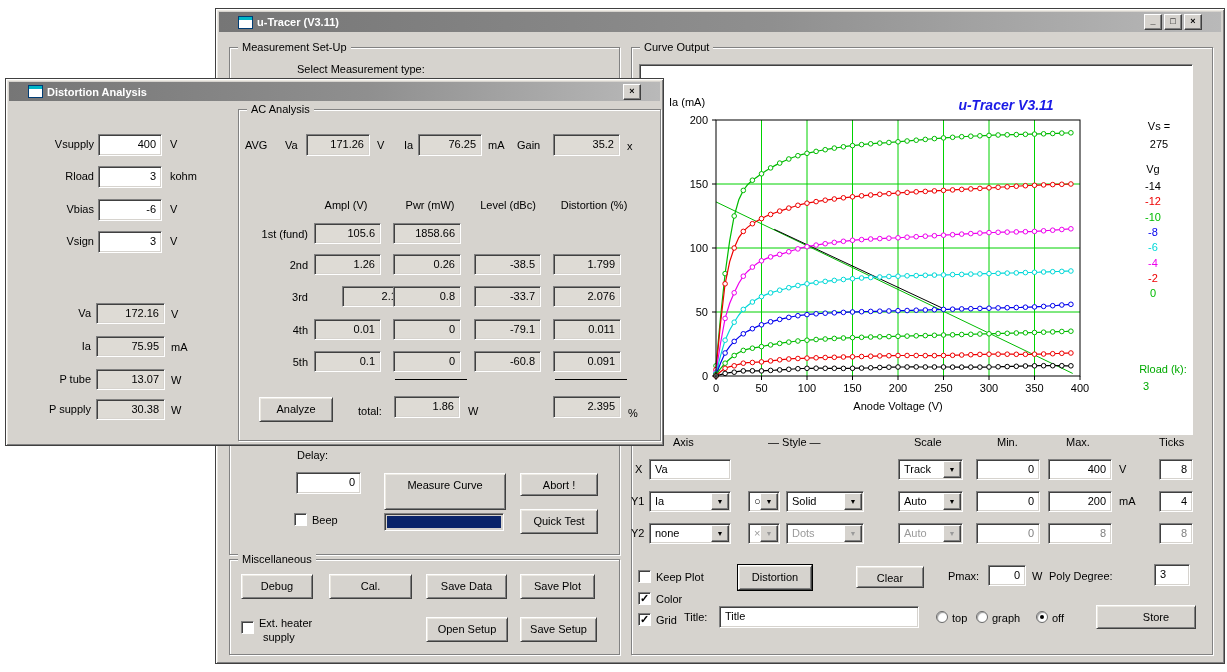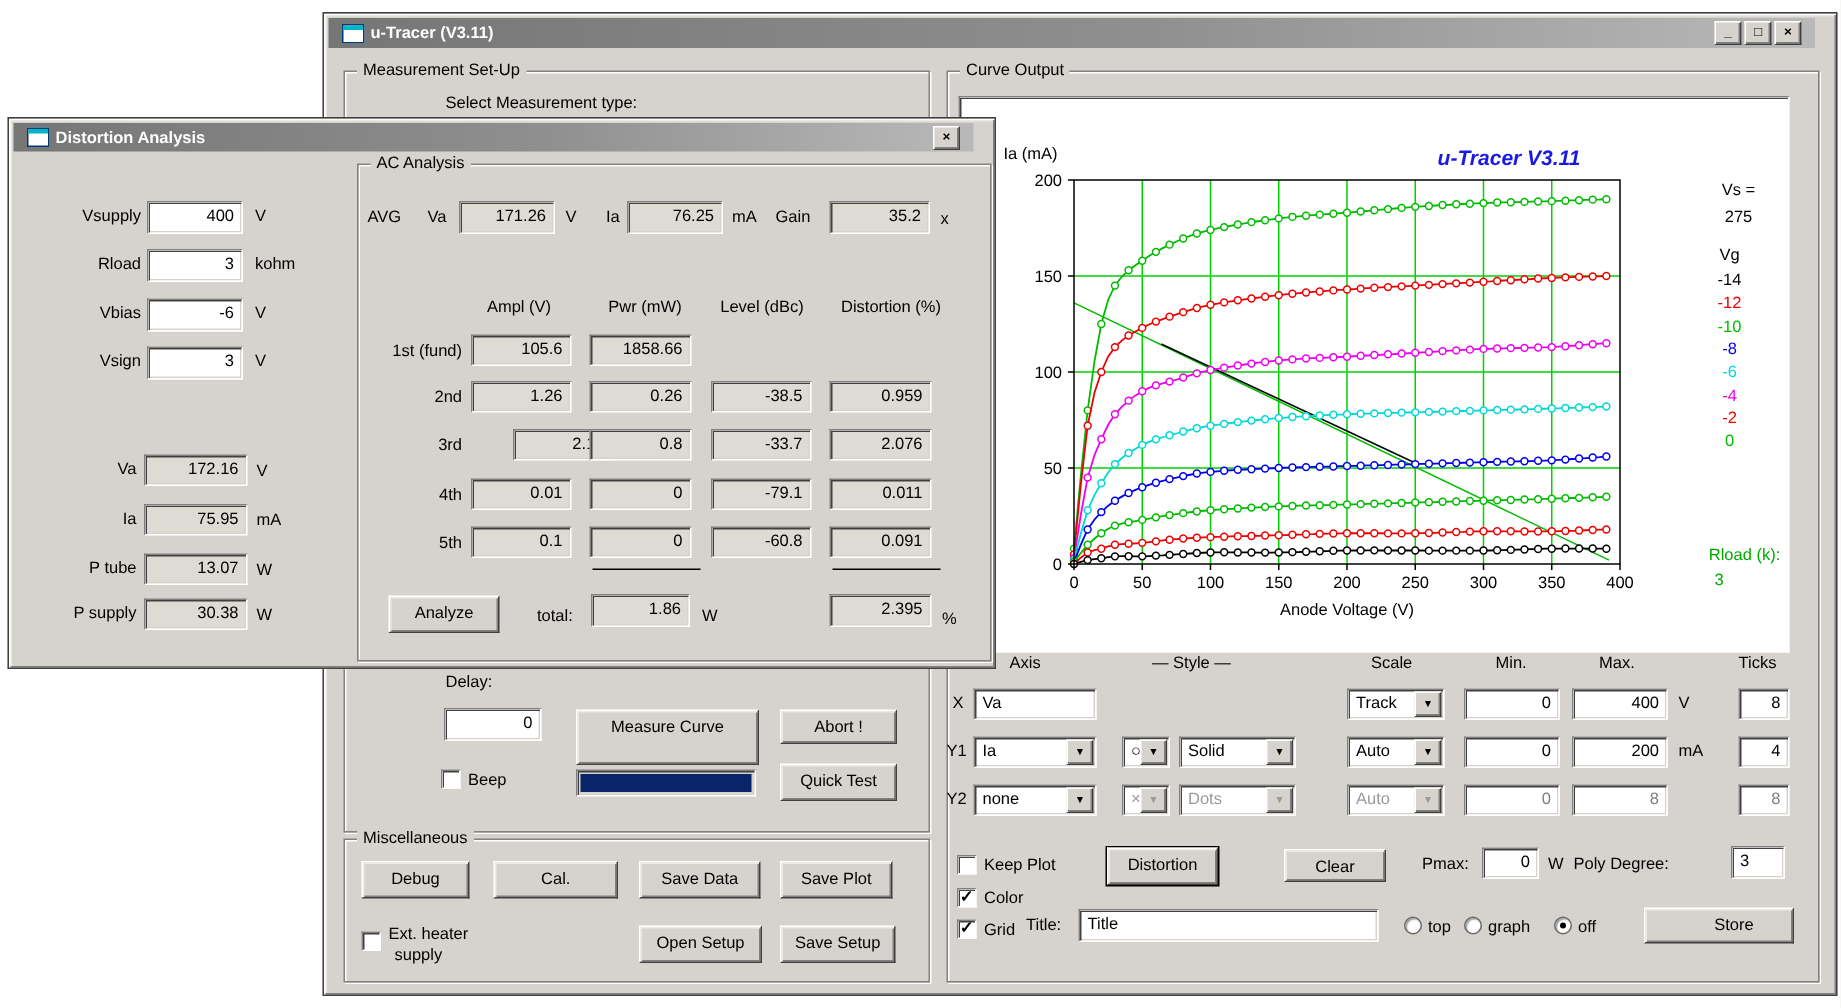--- a/index.html
+++ b/index.html
@@ -1,22 +1,22 @@
 <!DOCTYPE html>
 <html><head>
 <meta charset="utf-8">
 <style>
   html,body{margin:0;padding:0;background:#fff;}
   #screen{position:relative;width:1227px;height:672px;background:#ffffff;overflow:hidden;
           font-family:"Liberation Sans",sans-serif;font-size:11px;color:#000;}
   .window{position:absolute;background:#d6d3ce;border:1px solid #404040;
           box-shadow:inset 1px 1px 0 #ffffff, inset -1px -1px 0 #808080, inset 2px 2px 0 #ece9e2;}
-  .titlebar{position:absolute;left:3px;top:3px;right:14px;height:20px;
+  .titlebar{position:absolute;left:3px;top:3px;right:3px;height:20px;
             background:linear-gradient(90deg,#767676 0%,#8f8f8f 55%,#b9b9b9 100%);
-            display:flex;align-items:center;padding:0 9px;gap:4px;color:#fff;font-weight:bold;}
+            display:flex;align-items:center;padding:0 19px;gap:4px;color:#fff;font-weight:bold;}
   .form-icon{width:13px;height:11px;background:#fff;border:1px solid #003c74;position:relative;flex:0 0 auto;}
   .form-icon::before{content:"";position:absolute;left:0;top:0;right:0;height:3px;background:#00b6c8;}
   .win-btn{width:16px;height:14px;background:#d6d3ce;color:#000;font-weight:bold;font-size:9px;
            line-height:12px;text-align:center;border:1px solid;border-color:#fff #404040 #404040 #fff;
            box-shadow:inset -1px -1px 0 #808080;}
   .btn-row{margin-left:auto;display:flex;gap:2px;}
   .grp{position:absolute;border:1px solid #828282;box-shadow:inset 1px 1px 0 #ffffff,1px 1px 0 #ffffff;}
   .grp-title{position:absolute;top:-7px;left:8px;background:#d6d3ce;padding:0 4px;white-space:nowrap;}
   .lbl{position:absolute;white-space:nowrap;}
   .lbl.r{text-align:right;}
@@ -603,21 +603,21 @@
     <span class="lbl" style="left:462px;top:120px;width:80px;text-align:center;">Level (dBc)</span>
     <span class="lbl" style="left:543px;top:120px;width:90px;text-align:center;">Distortion (%)</span>
 
     <span class="lbl r" style="left:230px;top:149px;width:72px;">1st (fund)</span>
     <div class="field num ro" style="left:308px;top:144px;width:67px;height:21px;">105.6</div>
     <div class="field num ro" style="left:387px;top:144px;width:68px;height:21px;">1858.66</div>
     <span class="lbl r" style="left:230px;top:180px;width:72px;">2nd</span>
     <div class="field num ro" style="left:308px;top:175px;width:67px;height:21px;">1.26</div>
     <div class="field num ro" style="left:387px;top:175px;width:68px;height:21px;">0.26</div>
     <div class="field num ro" style="left:468px;top:175px;width:67px;height:21px;">-38.5</div>
-    <div class="field num ro" style="left:547px;top:175px;width:68px;height:21px;">0.959</div>
+    <div class="field num ro" style="left:547px;top:175px;width:68px;height:21px;">1.799</div>
     <span class="lbl r" style="left:230px;top:212px;width:72px;">3rd</span>
     <div class="field num ro" style="left:308px;top:207px;width:67px;height:21px;margin-left:28px;">2.19</div>
     <div class="field num ro" style="left:387px;top:207px;width:68px;height:21px;">0.8</div>
     <div class="field num ro" style="left:468px;top:207px;width:67px;height:21px;">-33.7</div>
     <div class="field num ro" style="left:547px;top:207px;width:68px;height:21px;">2.076</div>
     <span class="lbl r" style="left:230px;top:245px;width:72px;">4th</span>
     <div class="field num ro" style="left:308px;top:240px;width:67px;height:21px;">0.01</div>
     <div class="field num ro" style="left:387px;top:240px;width:68px;height:21px;">0</div>
     <div class="field num ro" style="left:468px;top:240px;width:67px;height:21px;">-79.1</div>
     <div class="field num ro" style="left:547px;top:240px;width:68px;height:21px;">0.011</div>

